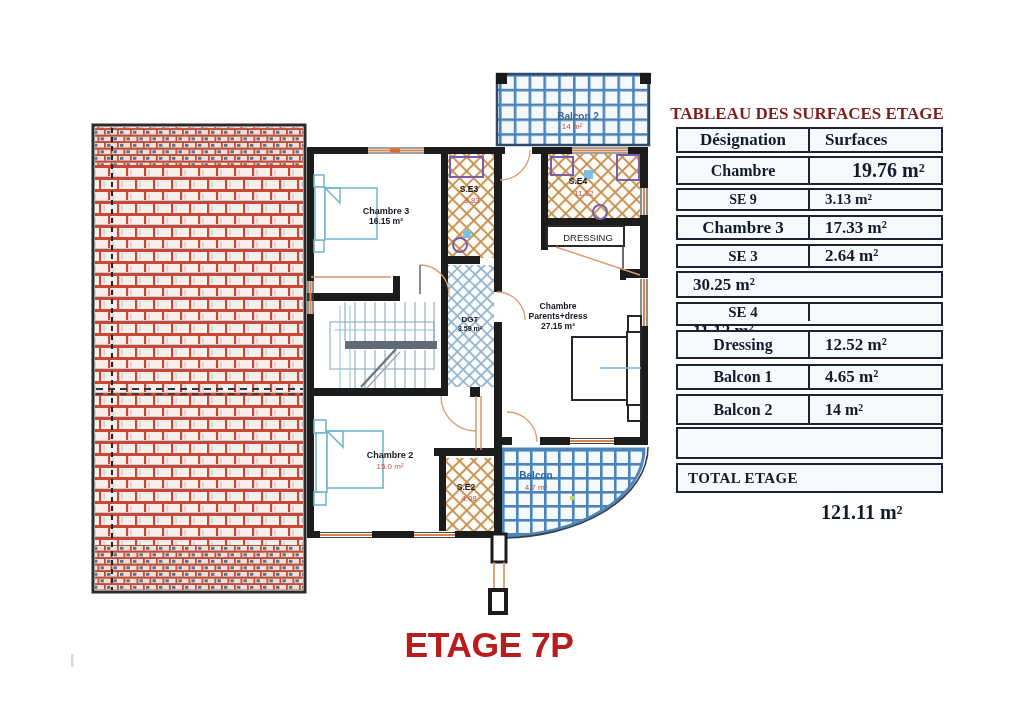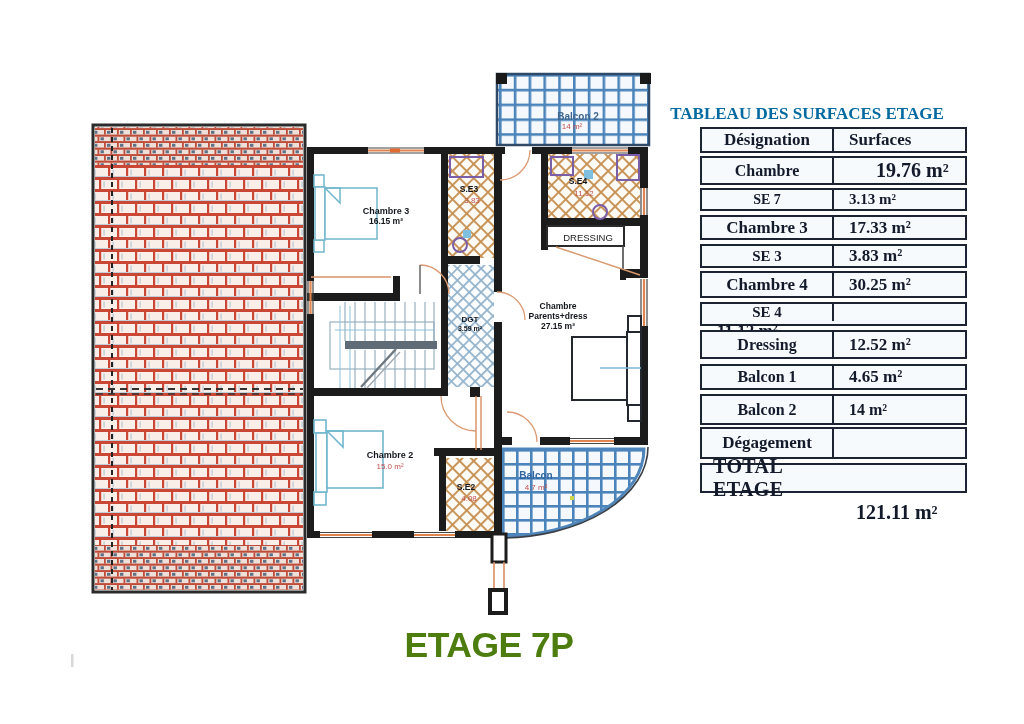--- a/index.html
+++ b/index.html
@@ -1,18 +1,18 @@
 <!DOCTYPE html>
 <html><head>
 <meta charset="utf-8">
 <style>
   html,body{margin:0;padding:0;background:#ffffff;}
   #page{position:relative;width:1024px;height:724px;background:#ffffff;overflow:hidden;filter:blur(0.75px);
         font-family:"Liberation Serif", serif;}
-  .row{position:absolute;left:700px;width:263px;border:2px solid #1c2433;display:flex;background:#f7fafd;}
+  .row{position:absolute;left:676px;width:263px;border:2px solid #1c2433;display:flex;background:#f7fafd;}
   .cl{width:130px;border-right:2px solid #1c2433;display:flex;align-items:center;justify-content:center;
       font-weight:bold;color:#131a2b;}
   .cr{flex:1;display:flex;align-items:center;justify-content:flex-start;padding-left:15px;font-weight:bold;color:#131a2b;border-radius:9px;}
 </style>
 </head>
 <body>
 <div id="page">
 <svg width="1024" height="724" viewBox="0 0 1024 724" style="position:absolute;left:0;top:0;">
 <defs>
 
@@ -316,65 +316,63 @@
   <text x="390" y="469" font-size="8">15.0 m²</text>
   <text x="472" y="203" font-size="8">3.83</text>
   <text x="584" y="196" font-size="8">11.12</text>
   <text x="469" y="501" font-size="8">4.08</text>
 </g>
 
 <rect x="71" y="654" width="2.5" height="13" fill="#d8d8d8"></rect>
 </svg>
 
 <div style="position:absolute;left:666px;top:104px;width:282px;text-align:center;font-weight:bold;
-     font-size:17px;color:#0369a1;white-space:nowrap;">TABLEAU DES SURFACES ETAGE</div>
+     font-size:17px;color:#7f1d1d;white-space:nowrap;">TABLEAU DES SURFACES ETAGE</div>
 
 <div class="row" style="top:127px;height:22px;">
       <div class="cl" style="font-size:17px;">Désignation</div>
       <div class="cr" style="font-size:17px;">Surfaces</div>
     </div>
 <div class="row" style="top:156px;height:25px;">
       <div class="cl" style="font-size:16px;">Chambre</div>
       <div class="cr" style="font-size:20px;margin-left:27px;">19.76 m²</div>
     </div>
 <div class="row" style="top:188px;height:19px;">
-      <div class="cl" style="font-size:14px;">SE 7</div>
+      <div class="cl" style="font-size:14px;">SE 9</div>
       <div class="cr" style="font-size:15px;">3.13 m²</div>
     </div>
 <div class="row" style="top:215px;height:21px;">
       <div class="cl" style="font-size:17px;">Chambre 3</div>
       <div class="cr" style="font-size:17px;">17.33 m²</div>
     </div>
 <div class="row" style="top:244px;height:20px;">
       <div class="cl" style="font-size:15px;">SE 3</div>
-      <div class="cr" style="font-size:17px;">3.83 m²</div>
+      <div class="cr" style="font-size:17px;">2.64 m²</div>
     </div>
 <div class="row" style="top:271px;height:23px;">
-      <div class="cl" style="font-size:17px;">Chambre 4</div>
       <div class="cr" style="font-size:17px;">30.25 m²</div>
     </div>
 <div class="row" style="top:302px;height:20px;flex-direction:column;">
       <div class="cl" style="font-size:15px;">SE 4</div>
       <div class="cr" style="font-size:17px;">11.12 m²</div>
     </div>
 <div class="row" style="top:330px;height:25px;">
       <div class="cl" style="font-size:16px;">Dressing</div>
       <div class="cr" style="font-size:17px;">12.52 m²</div>
     </div>
 <div class="row" style="top:364px;height:22px;">
       <div class="cl" style="font-size:16px;">Balcon 1</div>
       <div class="cr" style="font-size:17px;">4.65 m²</div>
     </div>
 <div class="row" style="top:394px;height:27px;">
       <div class="cl" style="font-size:16px;">Balcon 2</div>
       <div class="cr" style="font-size:16px;">14 m²</div>
     </div>
 <div class="row" style="top:427px;height:28px;">
-      <div class="cl" style="font-size:17px;">Dégagement</div>
     </div>
 <div class="row" style="top:463px;height:26px;">
-      <div class="cl" style="font-size:20px;letter-spacing:0.4px;border-right:none;margin-left:11px;">TOTAL ETAGE</div>
+      <div class="cl" style="font-size:15px;letter-spacing:0.4px;border-right:none;">TOTAL ETAGE</div>
       <div class="cr" style="font-size:20px;padding-left:13px;margin-top:47px;">121.11 m²</div>
     </div>
 
 <div style="position:absolute;left:339px;top:625px;width:300px;text-align:center;font-weight:bold;
-     font-size:35.5px;color:#4d7c0f;font-family:'Liberation Sans',sans-serif;letter-spacing:-0.5px;">ETAGE 7P</div>
+     font-size:35.5px;color:#b91c1c;font-family:'Liberation Sans',sans-serif;letter-spacing:-0.5px;">ETAGE 7P</div>
 </div>
 
 </body></html>

